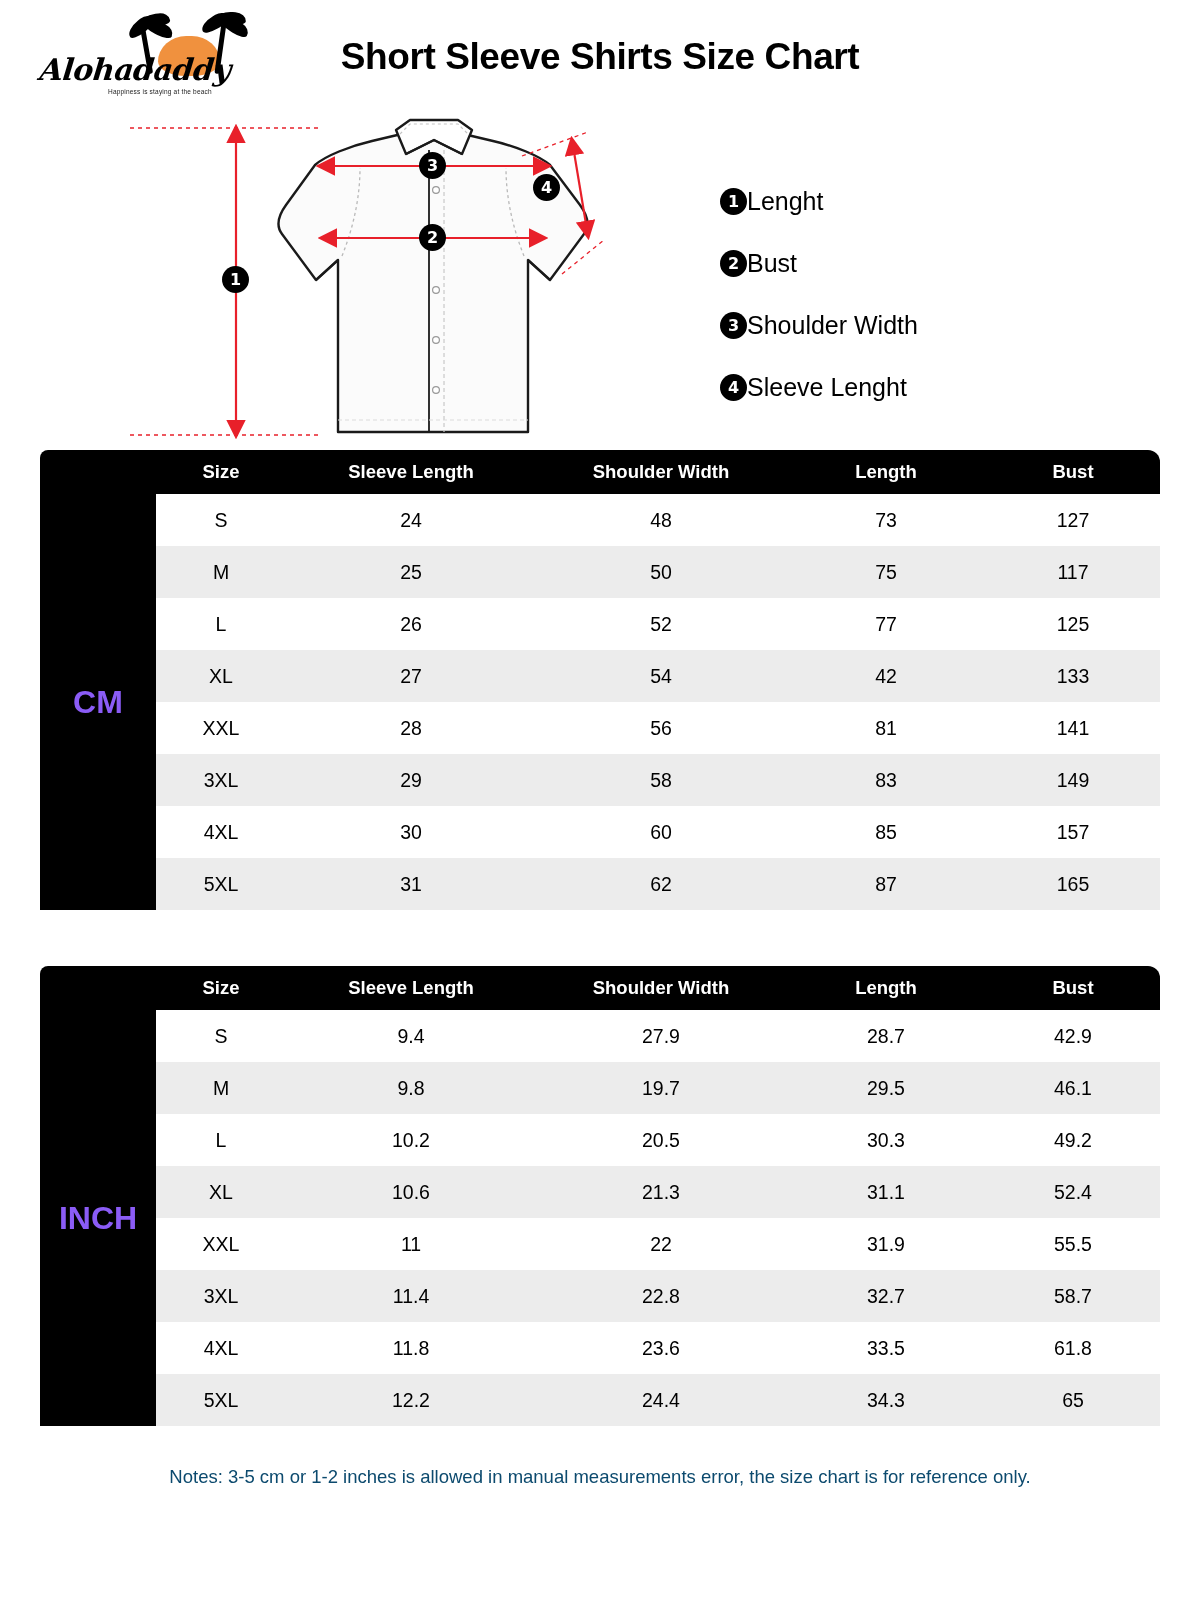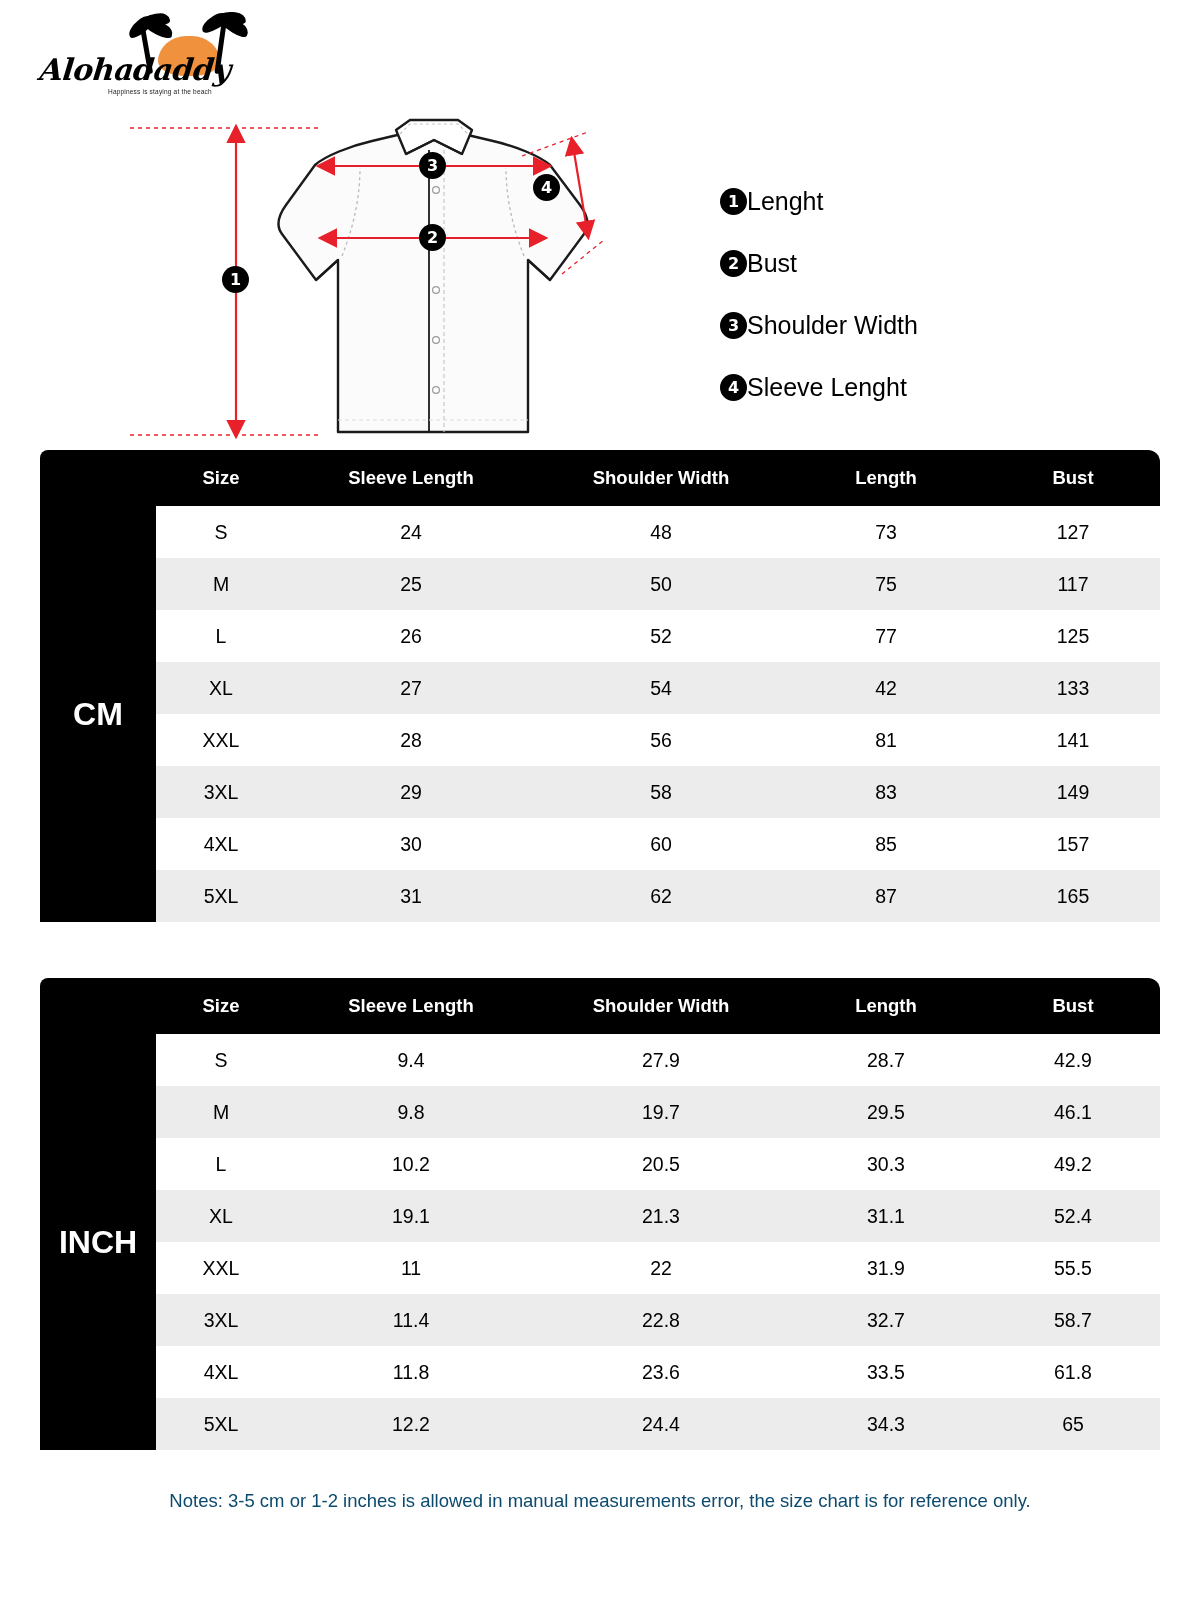--- a/index.html
+++ b/index.html
@@ -135,41 +135,41 @@
   table {
     width: 1120px;
     border-collapse: collapse;
     table-layout: fixed;
   }
   thead th {
     background: #000;
     color: #fff;
     font-size: 18.5px;
     font-weight: bold;
-    height: 56px;
+    height: 44px;
     text-align: center;
   }
   thead th.unit-col { }
   thead tr th:first-child {
     border-top-left-radius: 8px;
   }
   thead tr th:last-child {
     border-top-right-radius: 12px;
   }
   tbody td {
     height: 52px;
     text-align: center;
     font-size: 19.5px;
     color: #000;
   }
   tbody tr:nth-child(odd) td { background: #ffffff; }
   tbody tr:nth-child(even) td { background: #ececec; }
   td.unit-cell {
     background: #000 !important;
-    color: #ffffff;
+    color: #8b5cf6;
     font-size: 32px;
     font-weight: bold;
     vertical-align: middle;
   }
   tbody tr:last-child td:first-child + td { }
   .col-unit  { width: 116px; }
   .col-size  { width: 130px; }
   .col-sleeve{ width: 250px; }
   .col-shoulder{ width: 250px; }
   .col-length{ width: 200px; }
@@ -194,20 +194,21 @@
     <div class="palm palm-trunk2"></div>
     <div class="frond" style="left:86px;  top:6px;  transform:rotate(-38deg);"></div>
     <div class="frond" style="left:100px; top:0px;  transform:rotate(-8deg);"></div>
     <div class="frond" style="left:104px; top:8px;  transform:rotate(26deg);"></div>
     <div class="frond" style="left:160px; top:2px;  transform:rotate(-30deg);"></div>
     <div class="frond" style="left:176px; top:-2px; transform:rotate(4deg);"></div>
     <div class="frond" style="left:180px; top:6px;  transform:rotate(32deg);"></div>
     <div class="logo-wordmark">Alohadaddy</div>
     <div class="logo-tagline">Happiness is staying at the beach</div>
   </div>
+  <div class="page-title">Short Sleeve Shirts Size Chart</div>
 </div>
 
 <div class="diagram-area">
 
   <div class="shirt-wrap">
     <svg width="520" height="340" viewBox="0 0 520 340">
 
       <path d="M205,55 C215,46 240,36 262,31 L300,22 L345,22 L383,31 C405,36 430,46 440,55
                L470,95 C478,106 480,116 474,124 L440,170 L418,150 L418,322
                L228,322 L228,150 L206,170 L172,124 C166,116 168,106 176,95 Z" fill="#fbfbfb" stroke="#1a1a1a" stroke-width="2.4" stroke-linejoin="round"></path>
@@ -403,21 +404,21 @@
       </tr>
       <tr>
         <td>L</td>
         <td>10.2</td>
         <td>20.5</td>
         <td>30.3</td>
         <td>49.2</td>
       </tr>
       <tr>
         <td>XL</td>
-        <td>19.1</td>
+        <td>10.6</td>
         <td>21.3</td>
         <td>31.1</td>
         <td>52.4</td>
       </tr>
       <tr>
         <td>XXL</td>
         <td>11</td>
         <td>22</td>
         <td>31.9</td>
         <td>55.5</td>

